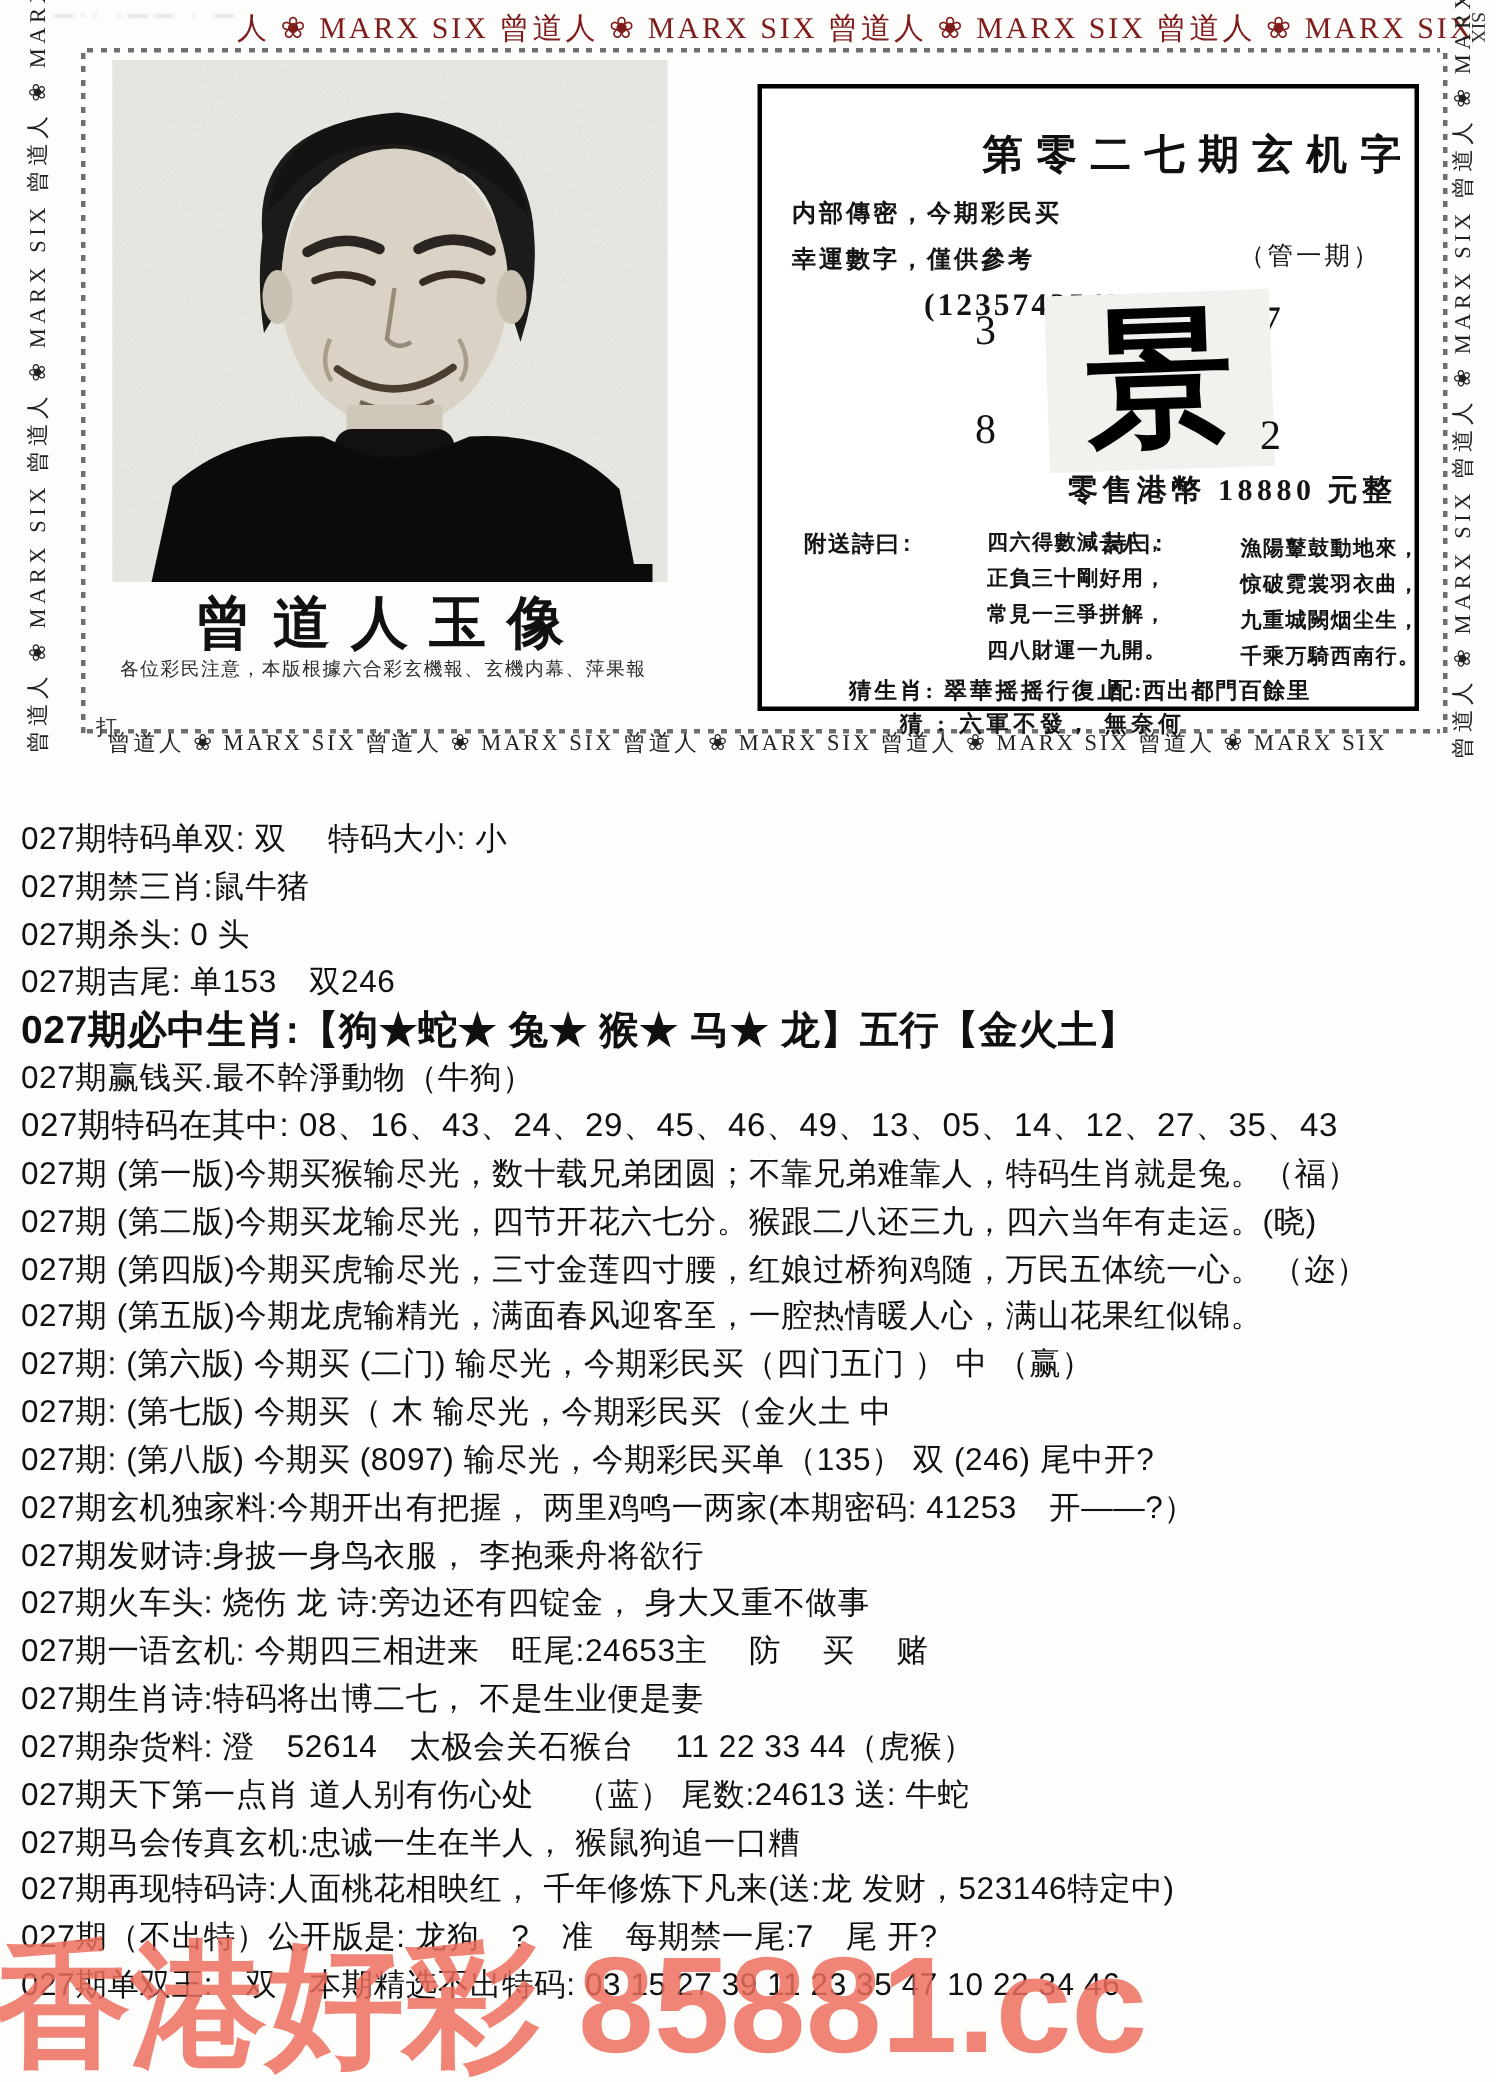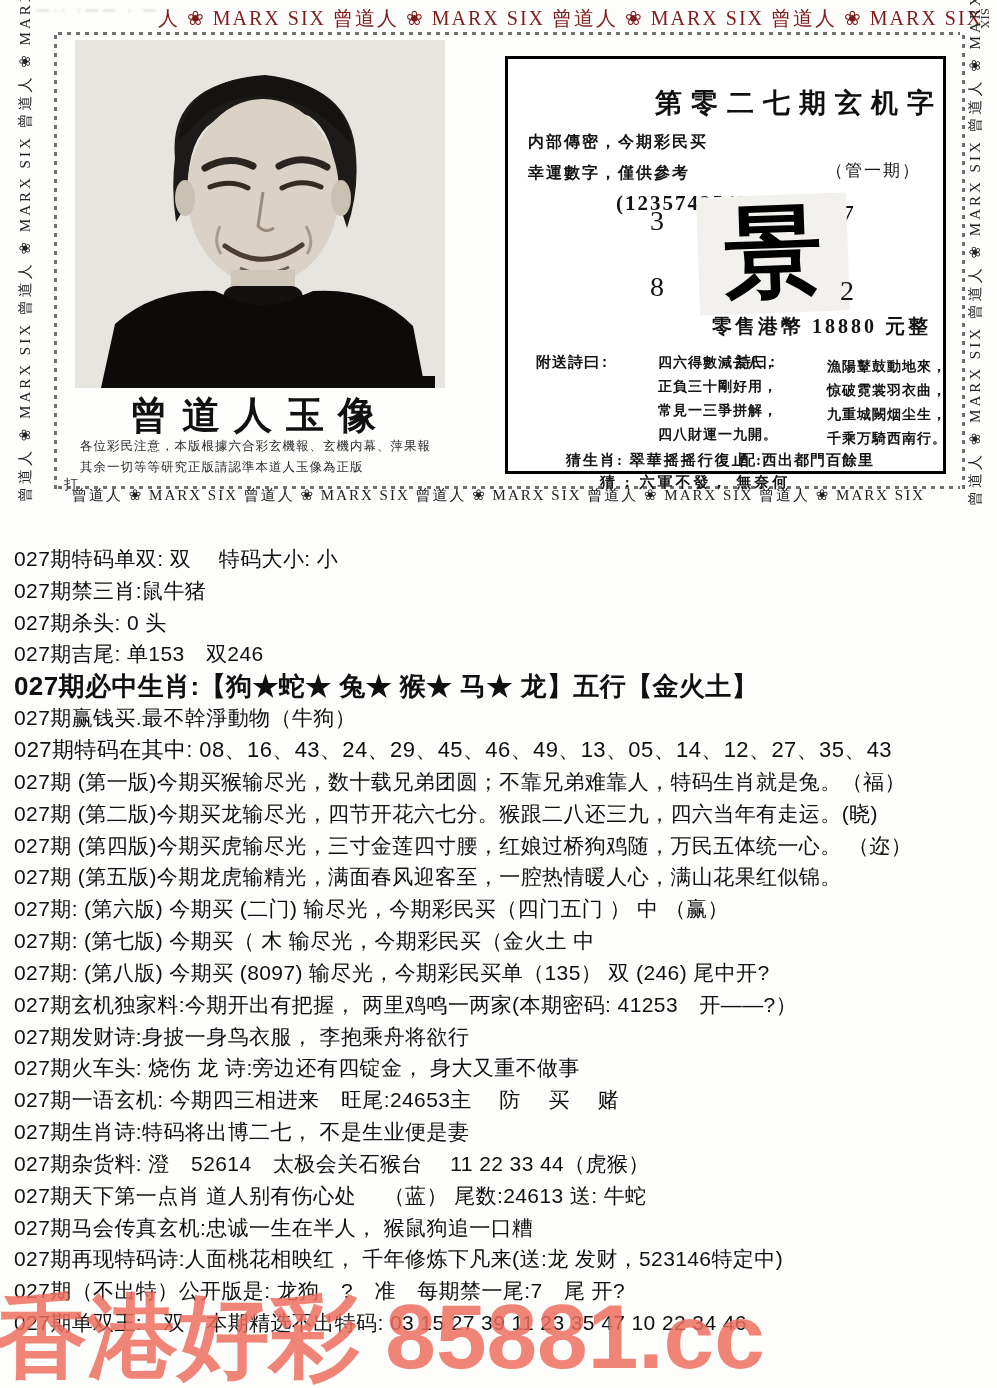--- a/index.html
+++ b/index.html
@@ -105,21 +105,20 @@
       <path d="M150,206 Q188,233 227,205" stroke="#4a3e31" stroke-width="5" fill="none" stroke-linecap="round"></path>
       <path d="M165,228 Q190,239 214,227" stroke="#6e6251" stroke-width="3" fill="none"></path>
       <rect x="156" y="230" width="64" height="42" fill="#cfc7b8"></rect>
       <rect x="148" y="246" width="80" height="28" rx="12" fill="#131110"></rect>
       <path d="M26,348 L40,284 Q80,248 140,251 L160,260 Q188,270 216,260 L238,251 Q300,247 338,286 L350,348 Z" fill="#0c0b0a"></path>
       <rect x="30" y="336" width="330" height="12" fill="#0c0b0a"></rect>
     </svg>
   </div>
   <div class="photo-caption">曾道人玉像</div>
   <div class="photo-note" id="note1">各位彩民注意，本版根據六合彩玄機報、玄機内幕、萍果報</div>
-  <div class="photo-note" id="note2">其余一切等等研究正版請認準本道人玉像為正版</div>
   <div id="note3">打</div>
 
   <div class="mbox">
     <div class="m-title">第零二七期玄机字</div>
     <div class="m-line1">内部傳密，今期彩民买</div>
     <div class="m-line1r">（管一期）</div>
     <div class="m-line2">幸運數字，僅供參考</div>
     <div class="m-nums">(12357425436713)</div>
     <div class="m-digit" id="d3">3</div>
     <div class="m-digit" id="d7">7</div>

